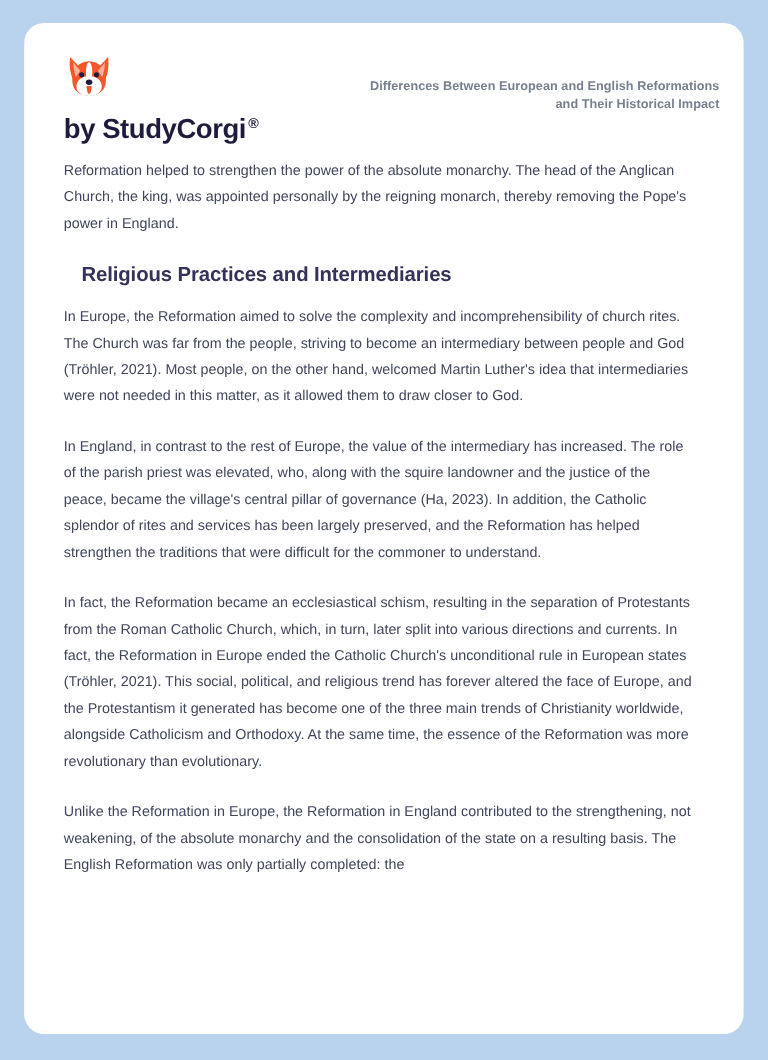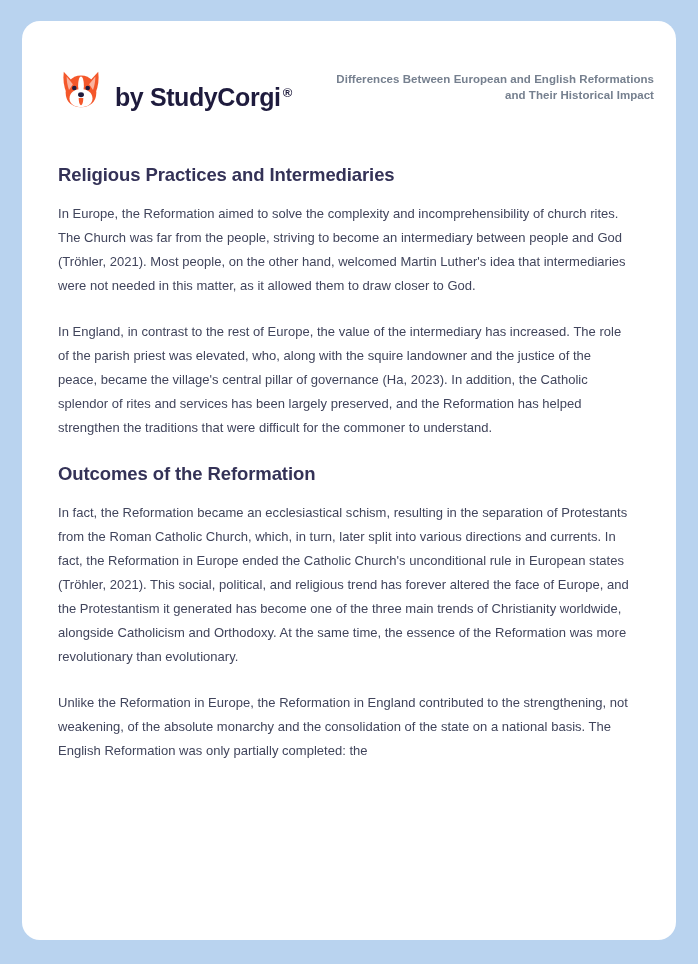--- a/index.html
+++ b/index.html
@@ -32,23 +32,24 @@
   .doc-header {
     position: relative;
     height: 122px;
     padding: 0 22px 0 36px;
     display: flex;
     align-items: center;
     justify-content: space-between;
   }
   .brand {
     display: flex;
-    align-items: flex-end;
+    align-items: flex-start;
     gap: 11px;
     margin-top: 14px;
+    flex-direction: column;
   }
   .brand-logo {
     width: 46px;
     height: 46px;
     flex: 0 0 46px;
     display: block;
   }
   .brand-word {
     font-size: 25px;
     font-weight: bold;
@@ -93,21 +94,21 @@
     font-size: 13px;
     line-height: 24px;
     color: #41455c;
     margin: 0 0 22px 0;
     letter-spacing: 0.02px;
   }
   .sec-heading {
     font-size: 18.5px;
     font-weight: bold;
     color: #343257;
-    margin: 20px 0 15px 0;
+    margin: 20px 0 15px 16px;
     letter-spacing: -0.1px;
     line-height: 1.3;
   }
   .clipped { margin-bottom: 0; }
 </style>
 </head>
 <body>
 
 <div class="page-root">
   <div class="paper">
@@ -142,29 +143,29 @@
       </div>
 
       <div class="header-meta">
         <div class="header-title">Differences Between European and English Reformations and Their Historical Impact</div>
       </div>
 
     </div>
 
     <div class="doc-body">
 
+      <p class="para">Reformation helped to strengthen the power of the absolute monarchy. The head of the Anglican Church, the king, was appointed personally by the reigning monarch, thereby removing the Pope's power in England.</p>
 
       <h2 class="sec-heading">Religious Practices and Intermediaries</h2>
 
       <p class="para">In Europe, the Reformation aimed to solve the complexity and incomprehensibility of church rites. The Church was far from the people, striving to become an intermediary between people and God (Tröhler, 2021). Most people, on the other hand, welcomed Martin Luther's idea that intermediaries were not needed in this matter, as it allowed them to draw closer to God.</p>
 
       <p class="para">In England, in contrast to the rest of Europe, the value of the intermediary has increased. The role of the parish priest was elevated, who, along with the squire landowner and the justice of the peace, became the village's central pillar of governance (Ha, 2023). In addition, the Catholic splendor of rites and services has been largely preserved, and the Reformation has helped strengthen the traditions that were difficult for the commoner to understand.</p>
 
-      <h2 class="sec-heading">Outcomes of the Reformation</h2>
 
       <p class="para">In fact, the Reformation became an ecclesiastical schism, resulting in the separation of Protestants from the Roman Catholic Church, which, in turn, later split into various directions and currents. In fact, the Reformation in Europe ended the Catholic Church's unconditional rule in European states (Tröhler, 2021). This social, political, and religious trend has forever altered the face of Europe, and the Protestantism it generated has become one of the three main trends of Christianity worldwide, alongside Catholicism and Orthodoxy. At the same time, the essence of the Reformation was more revolutionary than evolutionary.</p>
 
-      <p class="para clipped">Unlike the Reformation in Europe, the Reformation in England contributed to the strengthening, not weakening, of the absolute monarchy and the consolidation of the state on a national basis. The English Reformation was only partially completed: the</p>
+      <p class="para clipped">Unlike the Reformation in Europe, the Reformation in England contributed to the strengthening, not weakening, of the absolute monarchy and the consolidation of the state on a resulting basis. The English Reformation was only partially completed: the</p>
 
     </div>
 
   </div>
 </div>
 
 </body></html>

